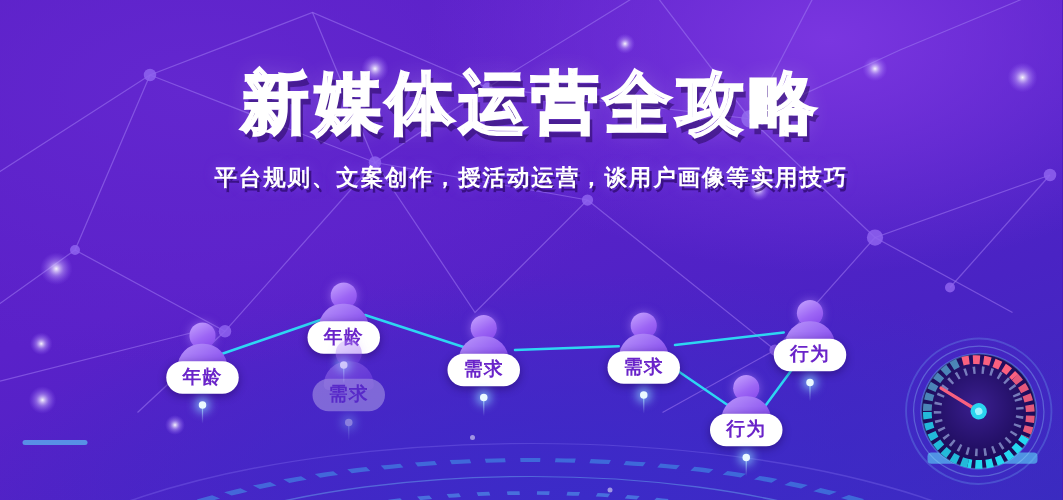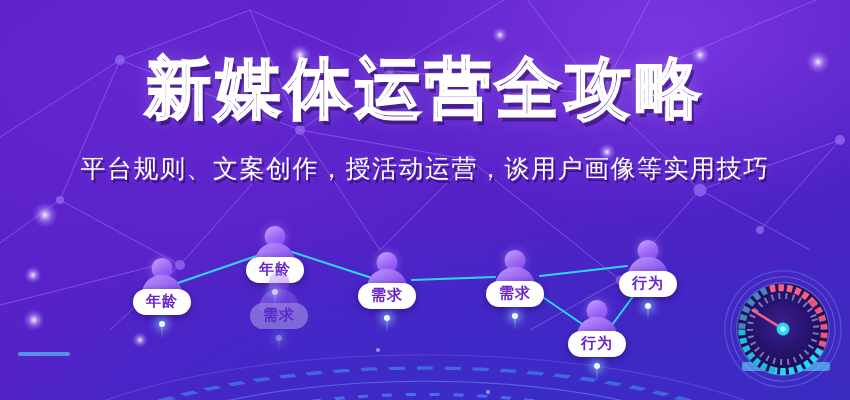--- a/index.html
+++ b/index.html
@@ -14,39 +14,39 @@
       radial-gradient(ellipse 520px 300px at 78% 8%, #7a36e0 0%, rgba(122,54,224,0) 62%),
       radial-gradient(ellipse 600px 340px at 18% 18%, #6327cf 0%, rgba(99,39,207,0) 65%),
       radial-gradient(ellipse 700px 260px at 55% 100%, #3b2bc8 0%, rgba(59,43,200,0) 70%),
       linear-gradient(160deg,#5a1fc6 0%,#5a21c9 40%,#4a23c4 72%,#3a2bbe 100%);
   }
   .layer{position:absolute;left:0;top:0;width:850px;height:400px;}
   
   #title-block{position:absolute;left:0;top:56px;width:850px;text-align:center;}
   .main-title{
     position:relative;display:inline-block;
-    font-size:66px;line-height:1;font-weight:bold;letter-spacing:4px;
+    font-size:54px;line-height:1;font-weight:bold;letter-spacing:4px;
     color:#ffffff;
     -webkit-text-stroke:2px #ffffff;
     text-shadow:3px 5px 0 rgba(40,8,95,.55), 0 0 18px rgba(255,255,255,.22);
   }
   .main-title .fillwrap{
     position:relative;display:inline-block;
     background-image:
       repeating-linear-gradient(-14deg, rgba(90,30,190,.95) 0 4px, rgba(255,255,255,0) 4px 7px),
       repeating-linear-gradient(76deg, rgba(255,255,255,0) 0 9px, rgba(86,26,186,.55) 9px 11px),
       repeating-linear-gradient(6deg, rgba(96,34,198,.5) 0 2px, rgba(255,255,255,0) 2px 13px);
     -webkit-background-clip:text;background-clip:text;
     color:transparent;
   }
   .main-title .under{
     position:absolute;left:0;top:0;z-index:-1;color:#ffffff;
   }
   .subtitle{
-    margin-top:30px;font-size:25px;font-weight:normal;color:#ffffff;letter-spacing:1.5px;
+    margin-top:20px;font-size:18px;font-weight:bold;color:#ffffff;letter-spacing:1.5px;
     text-shadow:2px 3px 0 rgba(46,10,110,.75), 0 0 10px rgba(150,110,255,.45);
   }
   
   .node{position:absolute;transform:translate(-50%,0);}
   .node .person{
     position:relative;width:40px;height:40px;margin:0 auto;
   }
   .node .person .head{
     position:absolute;left:50%;top:0;transform:translateX(-50%);
     width:21px;height:21px;border-radius:50%;

